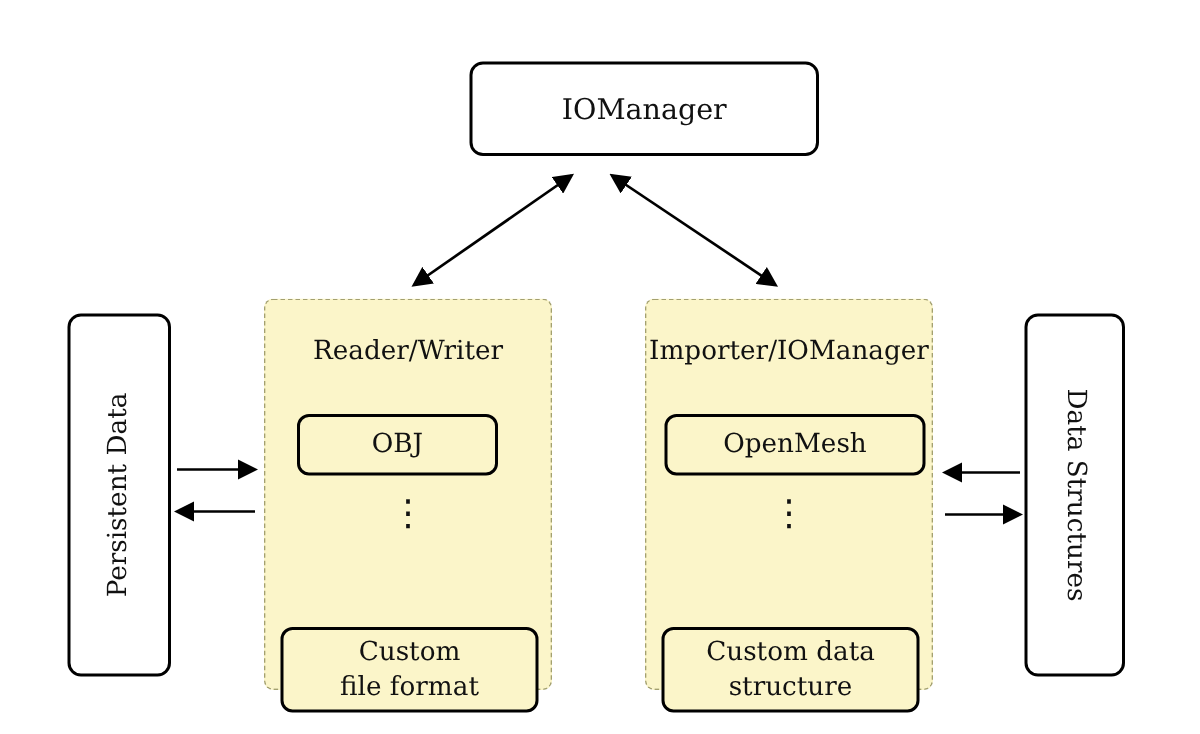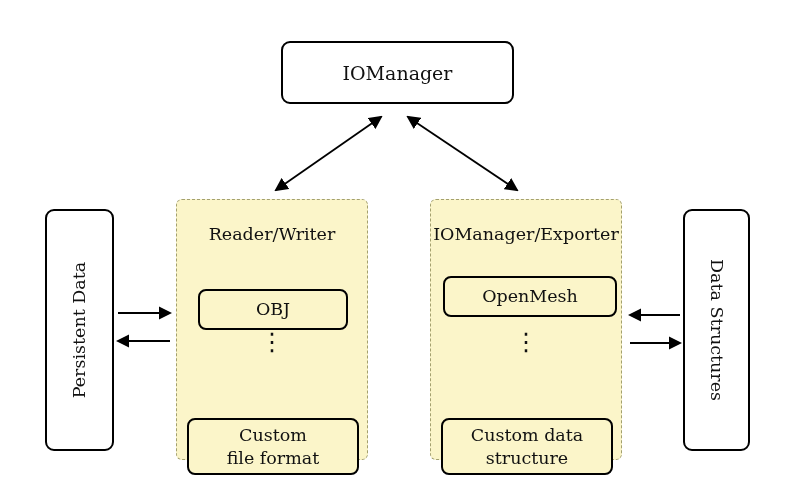--- a/index.html
+++ b/index.html
@@ -31,20 +31,21 @@
   }
   .node{
     position:absolute;
     background:#fff;
     border:2px solid var(--box_border);
     border-radius:9px;
     display:flex;
     align-items:center;
     justify-content:center;
     box-sizing:border-box;
+    margin-left:32px;
   }
   .io{
     left:281px;top:41px;width:233px;height:63px;
     font-size:19px;
   }
   .group{
     position:absolute;
     top:199px;
     width:192px;
     height:261px;
@@ -68,21 +69,21 @@
     display:flex;
     flex-direction:column;
     align-items:center;
     justify-content:center;
     box-sizing:border-box;
     font-size:17.5px;
     line-height:1.3;
   }
   .subnode.one{top:76px;height:41px;}
   .subnode.two{top:178px;height:57px;margin-top:40px;}
-  .group.left  .subnode.one{left:21px;width:150px;margin-top:13px;}
+  .group.left  .subnode.one{left:21px;width:134px;}
   .group.left  .subnode.two{left:10px;width:172px;}
   .group.right .subnode.one{left:12px;width:174px;}
   .group.right .subnode.two{left:10px;width:172px;}
   .dots{
     position:absolute;
     top:128px;
     left:0;
     width:100%;
     text-align:center;
     font-size:24px;
@@ -147,21 +148,21 @@
       <span>OBJ</span>
     </div>
     <div class="dots">⋮</div>
     <div class="subnode two">
       <span>Custom</span>
       <span>file format</span>
     </div>
   </div>
 
   <div class="group right">
-    <div class="group-title">IOManager/Exporter</div>
+    <div class="group-title">Importer/IOManager</div>
     <div class="subnode one">
       <span>OpenMesh</span>
     </div>
     <div class="dots">⋮</div>
     <div class="subnode two">
       <span>Custom data</span>
       <span>structure</span>
     </div>
   </div>
 

